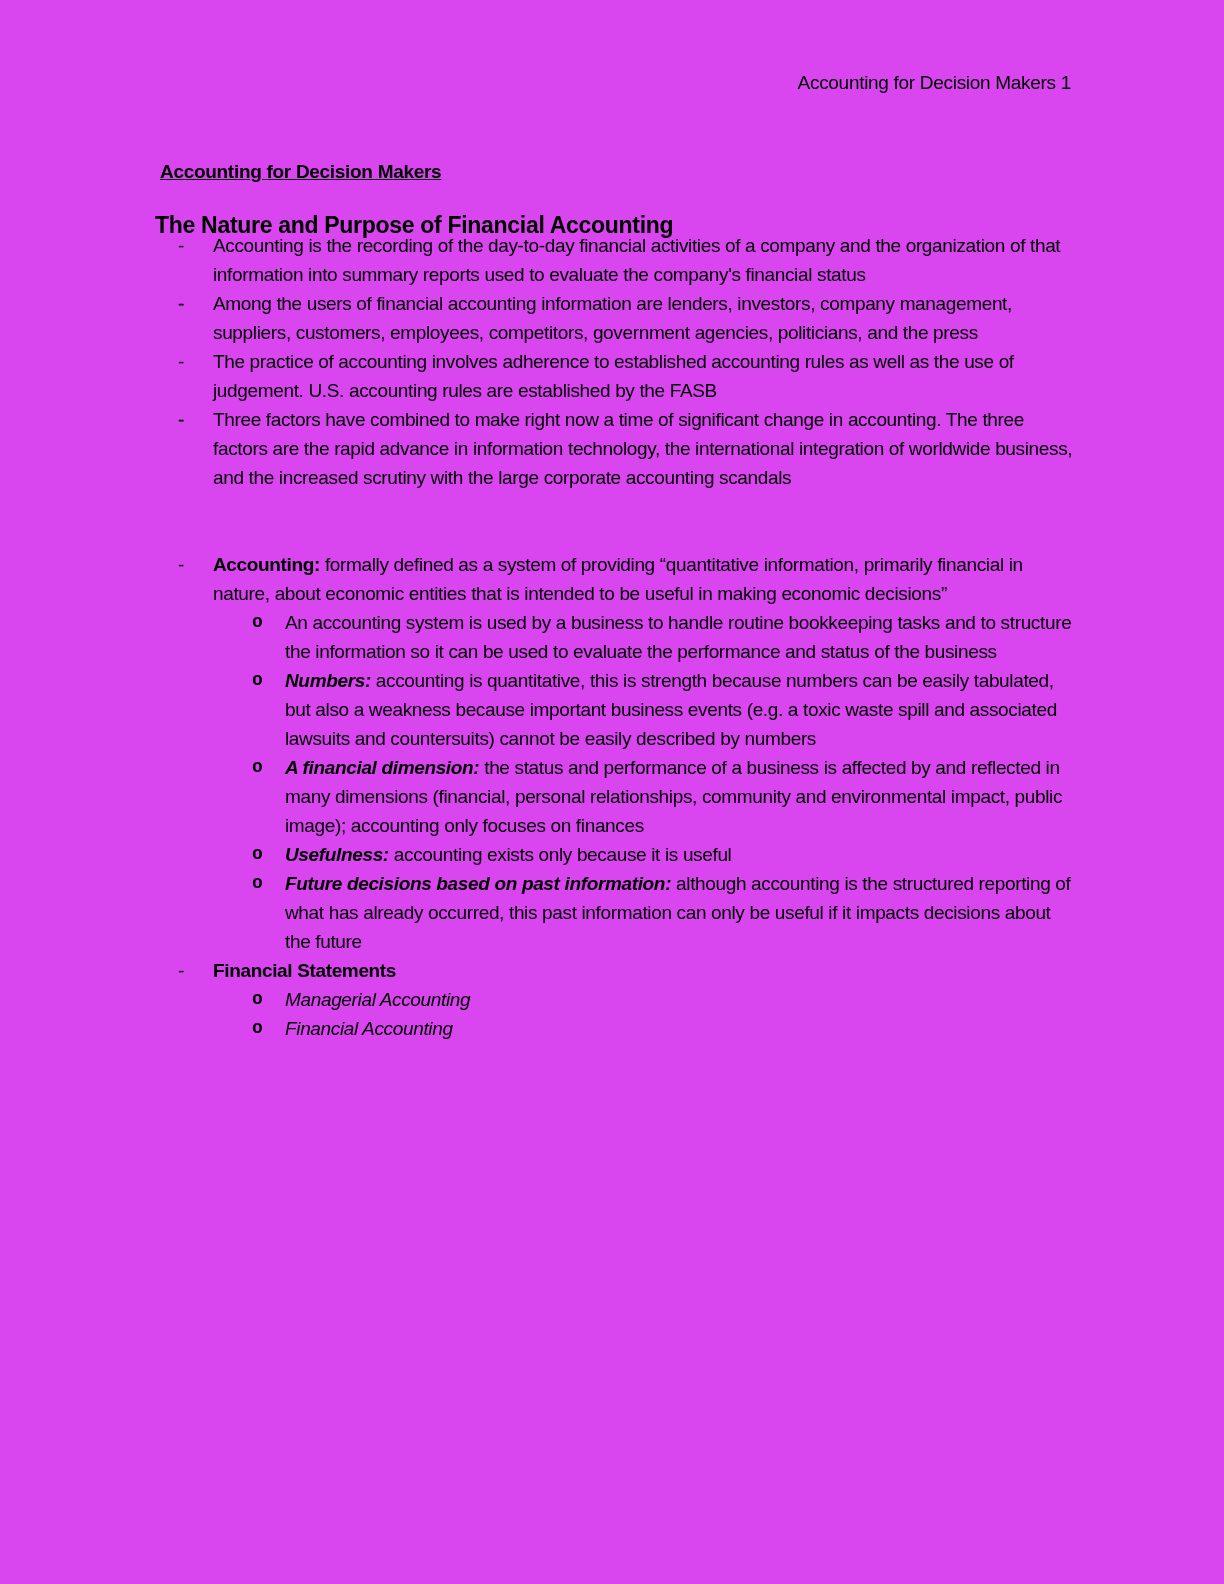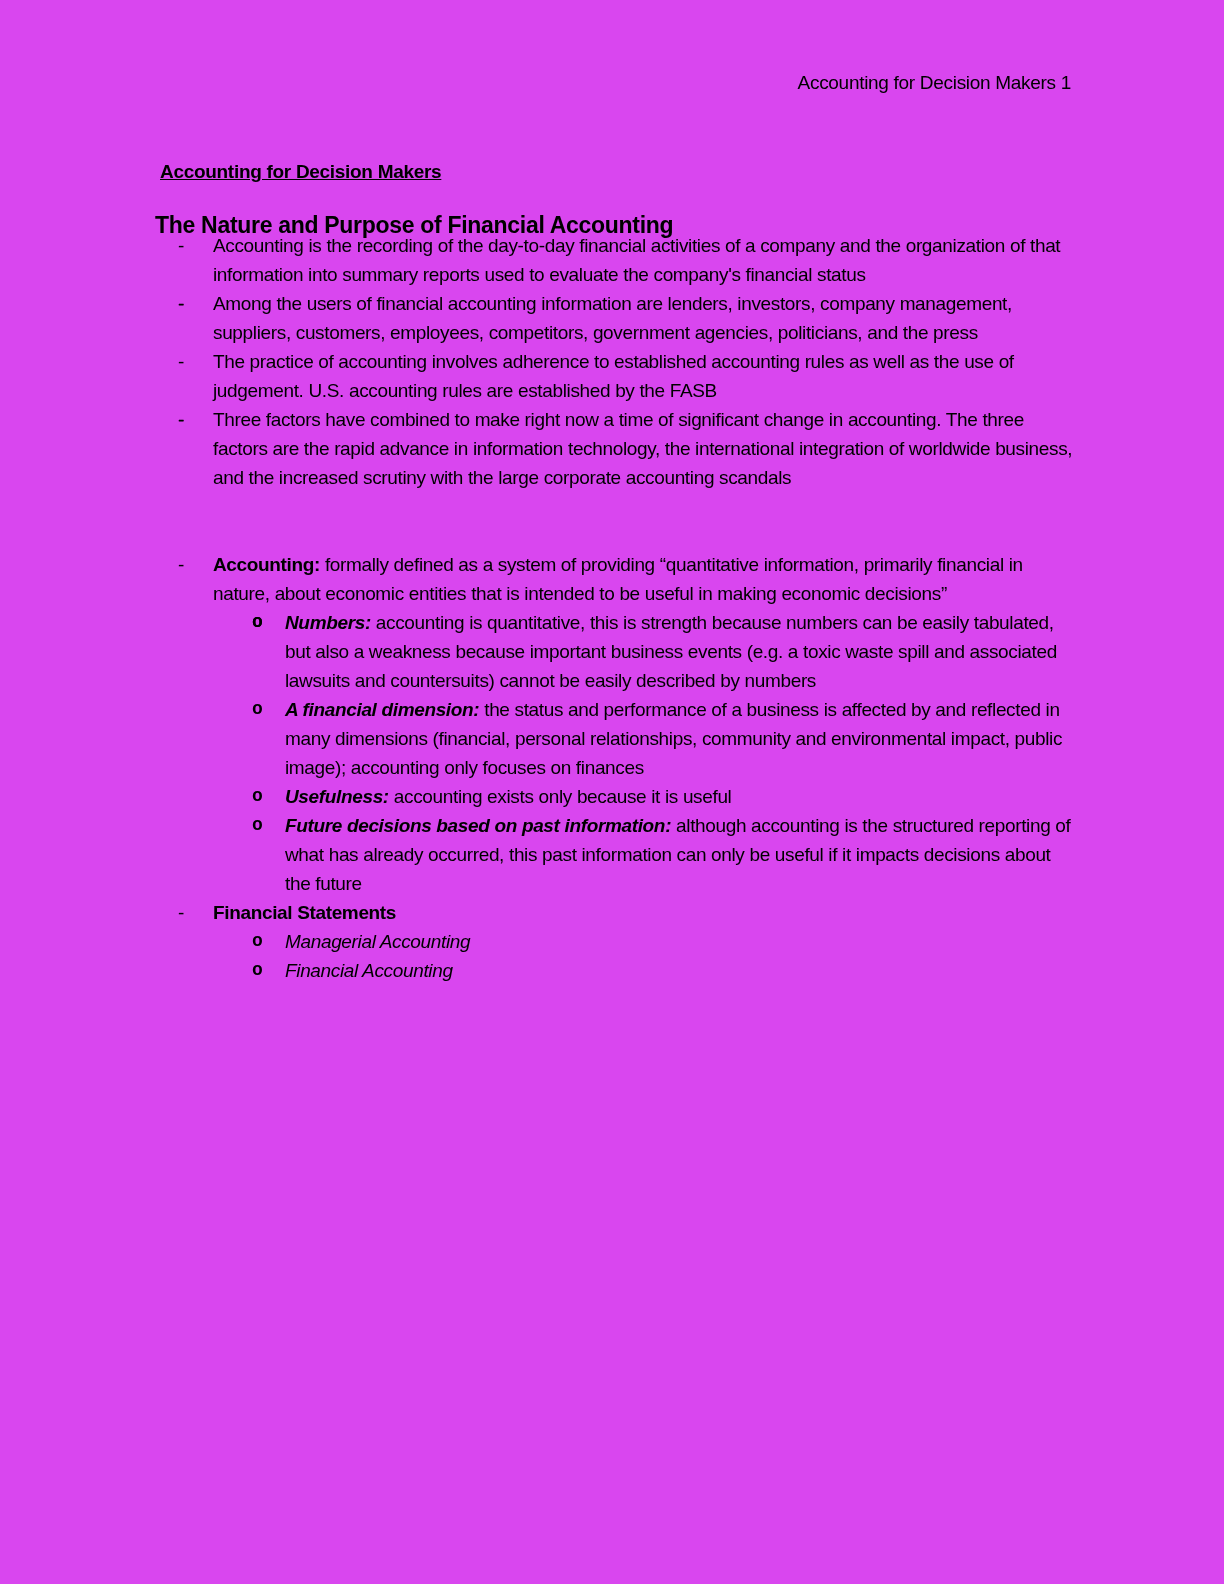--- a/index.html
+++ b/index.html
@@ -43,21 +43,21 @@
     </ul>
 
     <div class="spacer"></div>
 
     <ul>
       <li class="item l1">
         <span class="marker">-</span><b>Accounting:</b><span> formally defined as a system of providing “quantitative information, primarily financial in nature, about economic entities that is intended to be useful in making economic decisions”</span>
       </li>
     </ul>
     <ul>
-      <li class="item l2"><span class="marker">o</span></li>
+      <li class="item l2"><span class="marker">o</span><span>An accounting system is used by a business to handle routine bookkeeping tasks and to structure the information so it can be used to evaluate the performance and status of the business</span></li>
       <li class="item l2"><span class="marker">o</span><b><i>Numbers:</i></b><span> accounting is quantitative, this is strength because numbers can be easily tabulated, but also a weakness because important business events (e.g. a toxic waste spill and associated lawsuits and countersuits) cannot be easily described by numbers</span></li>
       <li class="item l2"><span class="marker">o</span><b><i>A financial dimension:</i></b><span> the status and performance of a business is affected by and reflected in many dimensions (financial, personal relationships, community and environmental impact, public image); accounting only focuses on finances</span></li>
       <li class="item l2"><span class="marker">o</span><b><i>Usefulness:</i></b><span> accounting exists only because it is useful</span></li>
       <li class="item l2"><span class="marker">o</span><b><i>Future decisions based on past information:</i></b><span> although accounting is the structured reporting of what has already occurred, this past information can only be useful if it impacts decisions about the future</span></li>
     </ul>
 
     <ul>
       <li class="item l1"><span class="marker">-</span><b>Financial Statements</b></li>
       <li class="item l2"><span class="marker">o</span><i>Managerial Accounting</i></li>
       <li class="item l2"><span class="marker">o</span><i>Financial Accounting</i></li>

